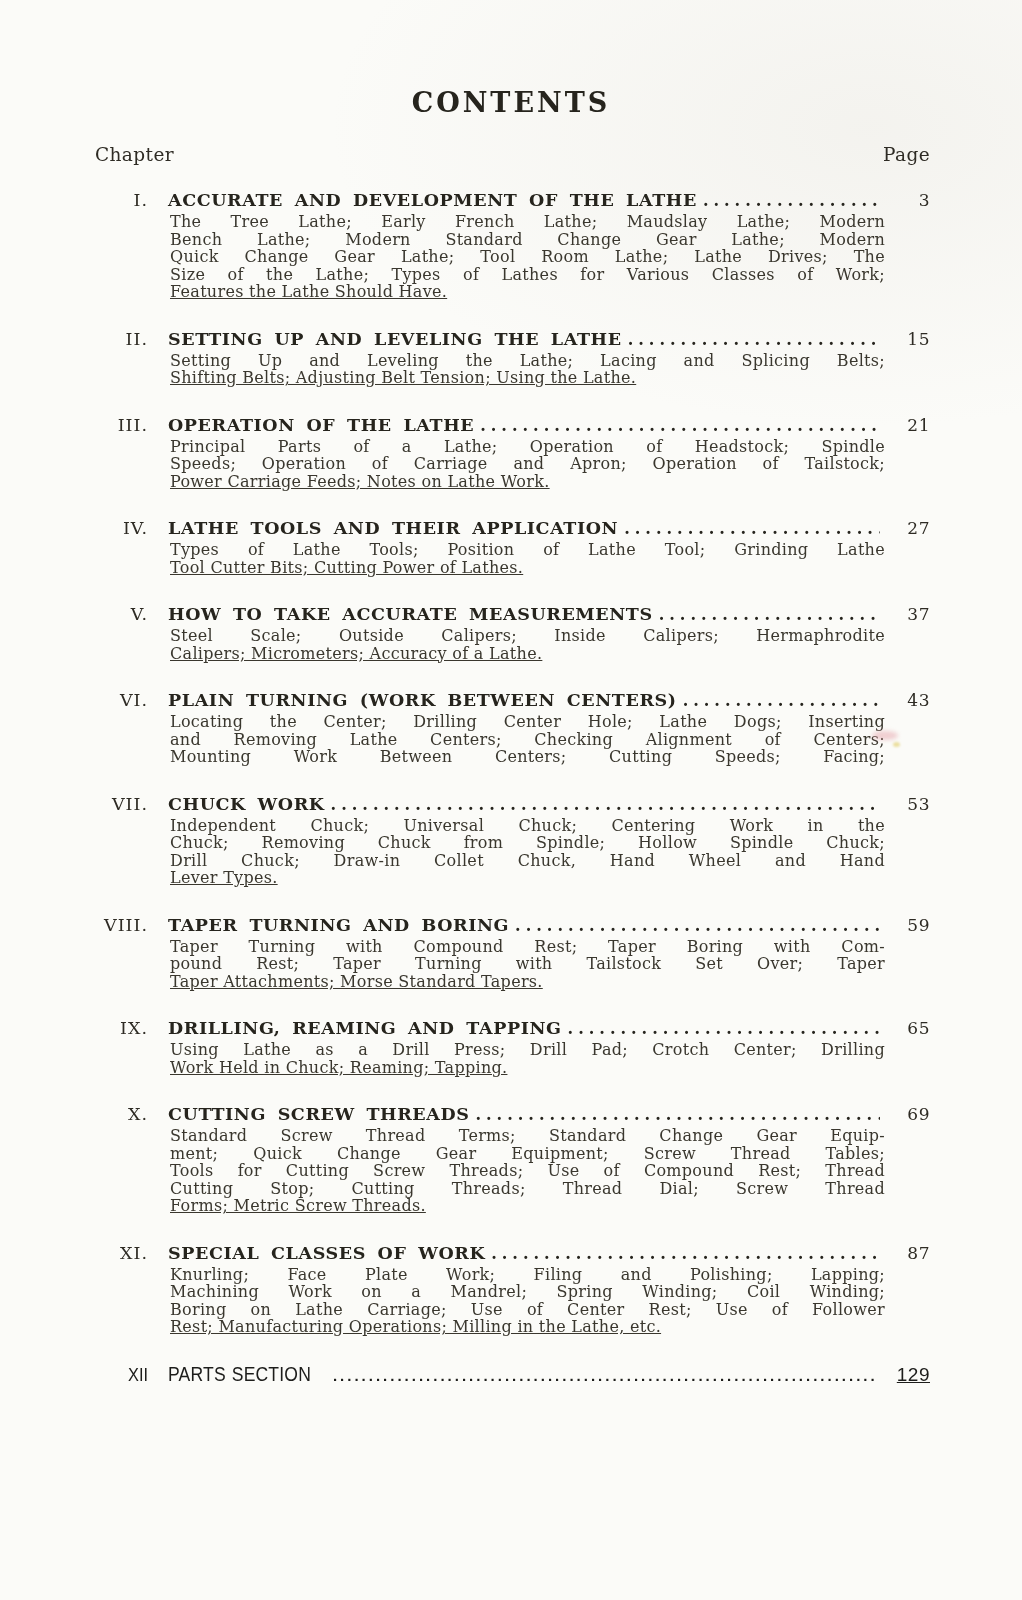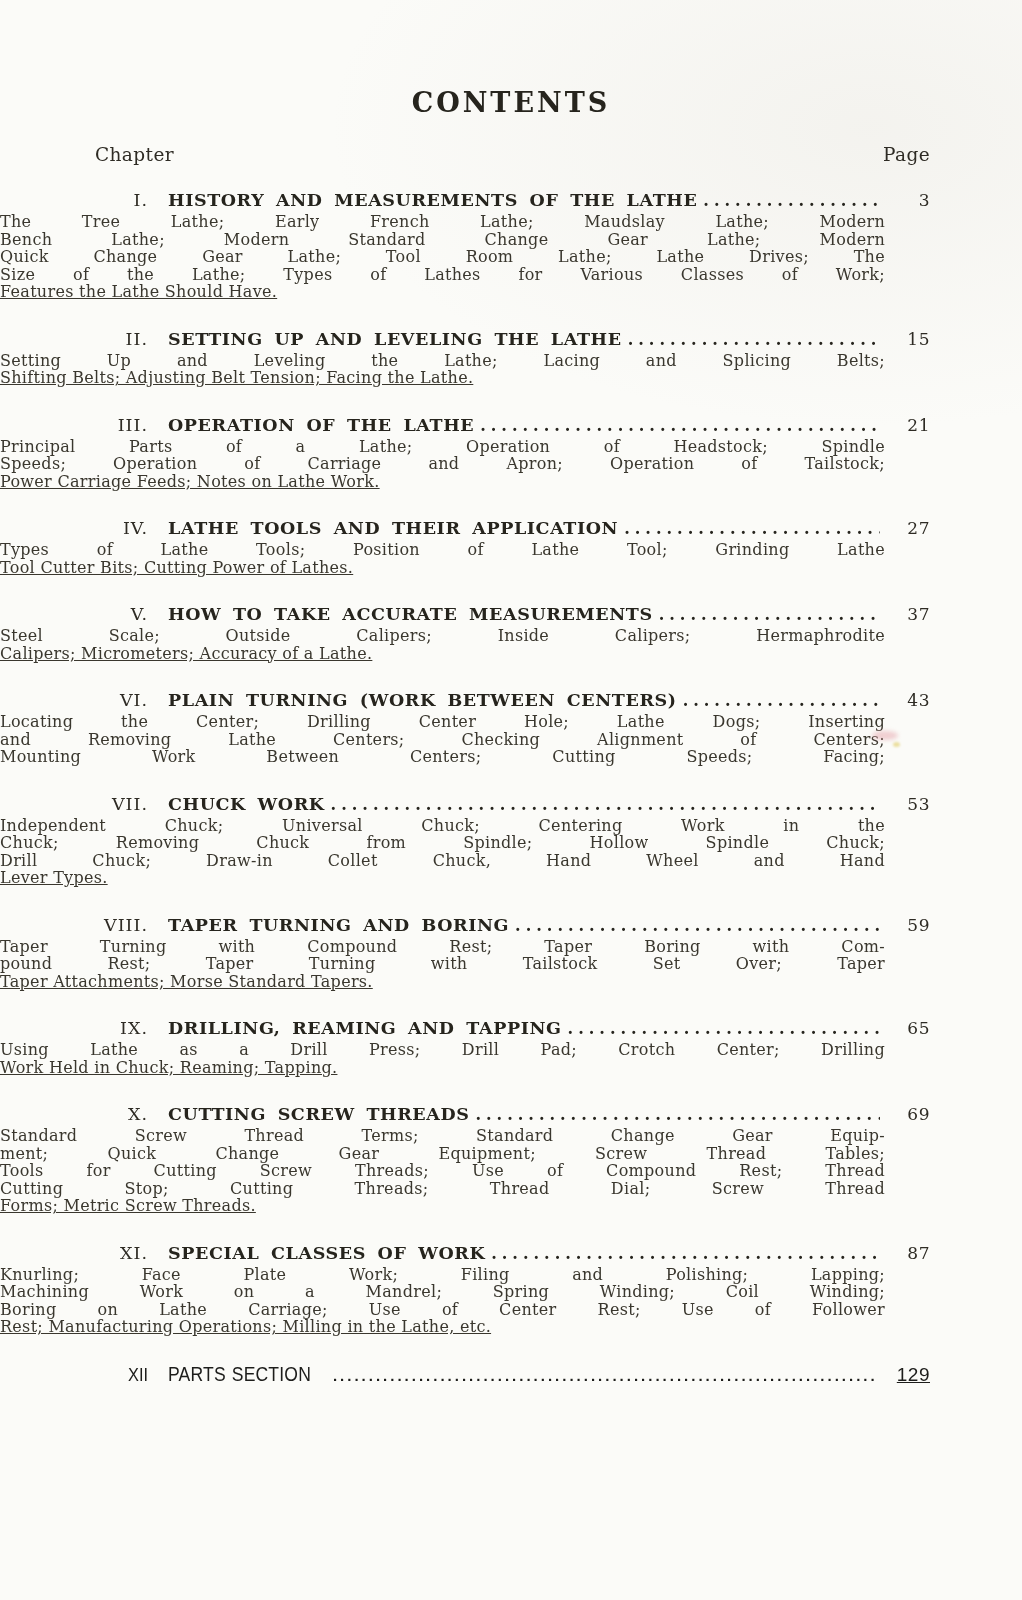--- a/index.html
+++ b/index.html
@@ -77,20 +77,21 @@
   }
   .pnum {
     flex: 0 0 40px;
     text-align: right;
     font-weight: 400;
     font-size: 17px;
     color: var(--num-ink);
     letter-spacing: 0.5px;
   }
   .desc {
+    margin-left: 170px;
     margin-right: 45px;
     font-size: 16px;
     color: var(--body-ink);
     letter-spacing: 0.3px;
   }
   .dline {
     line-height: 17.5px;
     text-align: justify;
     text-align-last: justify;
     white-space: nowrap;
@@ -158,21 +159,21 @@
   <div class="col-headers">
     <span>Chapter</span>
     <span>Page</span>
   </div>
 
   <div class="entries">
 
     <div class="entry">
       <div class="ehead">
         <span class="num">I.</span>
-        <span class="etitle">HISTORY AND MEASUREMENTS OF THE LATHE</span>
+        <span class="etitle">ACCURATE AND DEVELOPMENT OF THE LATHE</span>
         <span class="dots">........................................................................................................................</span>
         <span class="pnum">3</span>
       </div>
       <div class="desc">
           <div class="dline">The Tree Lathe; Early French Lathe; Maudslay Lathe; Modern</div>
           <div class="dline">Bench Lathe; Modern Standard Change Gear Lathe; Modern</div>
           <div class="dline">Quick Change Gear Lathe; Tool Room Lathe; Lathe Drives; The</div>
           <div class="dline">Size of the Lathe; Types of Lathes for Various Classes of Work;</div>
           <div class="dline dlast">Features the Lathe Should Have.</div>
         </div>
@@ -180,21 +181,21 @@
 
     <div class="entry">
       <div class="ehead">
         <span class="num">II.</span>
         <span class="etitle">SETTING UP AND LEVELING THE LATHE</span>
         <span class="dots">........................................................................................................................</span>
         <span class="pnum">15</span>
       </div>
       <div class="desc">
           <div class="dline">Setting Up and Leveling the Lathe; Lacing and Splicing Belts;</div>
-          <div class="dline dlast">Shifting Belts; Adjusting Belt Tension; Facing the Lathe.</div>
+          <div class="dline dlast">Shifting Belts; Adjusting Belt Tension; Using the Lathe.</div>
         </div>
     </div>
 
     <div class="entry">
       <div class="ehead">
         <span class="num">III.</span>
         <span class="etitle">OPERATION OF THE LATHE</span>
         <span class="dots">........................................................................................................................</span>
         <span class="pnum">21</span>
       </div>

